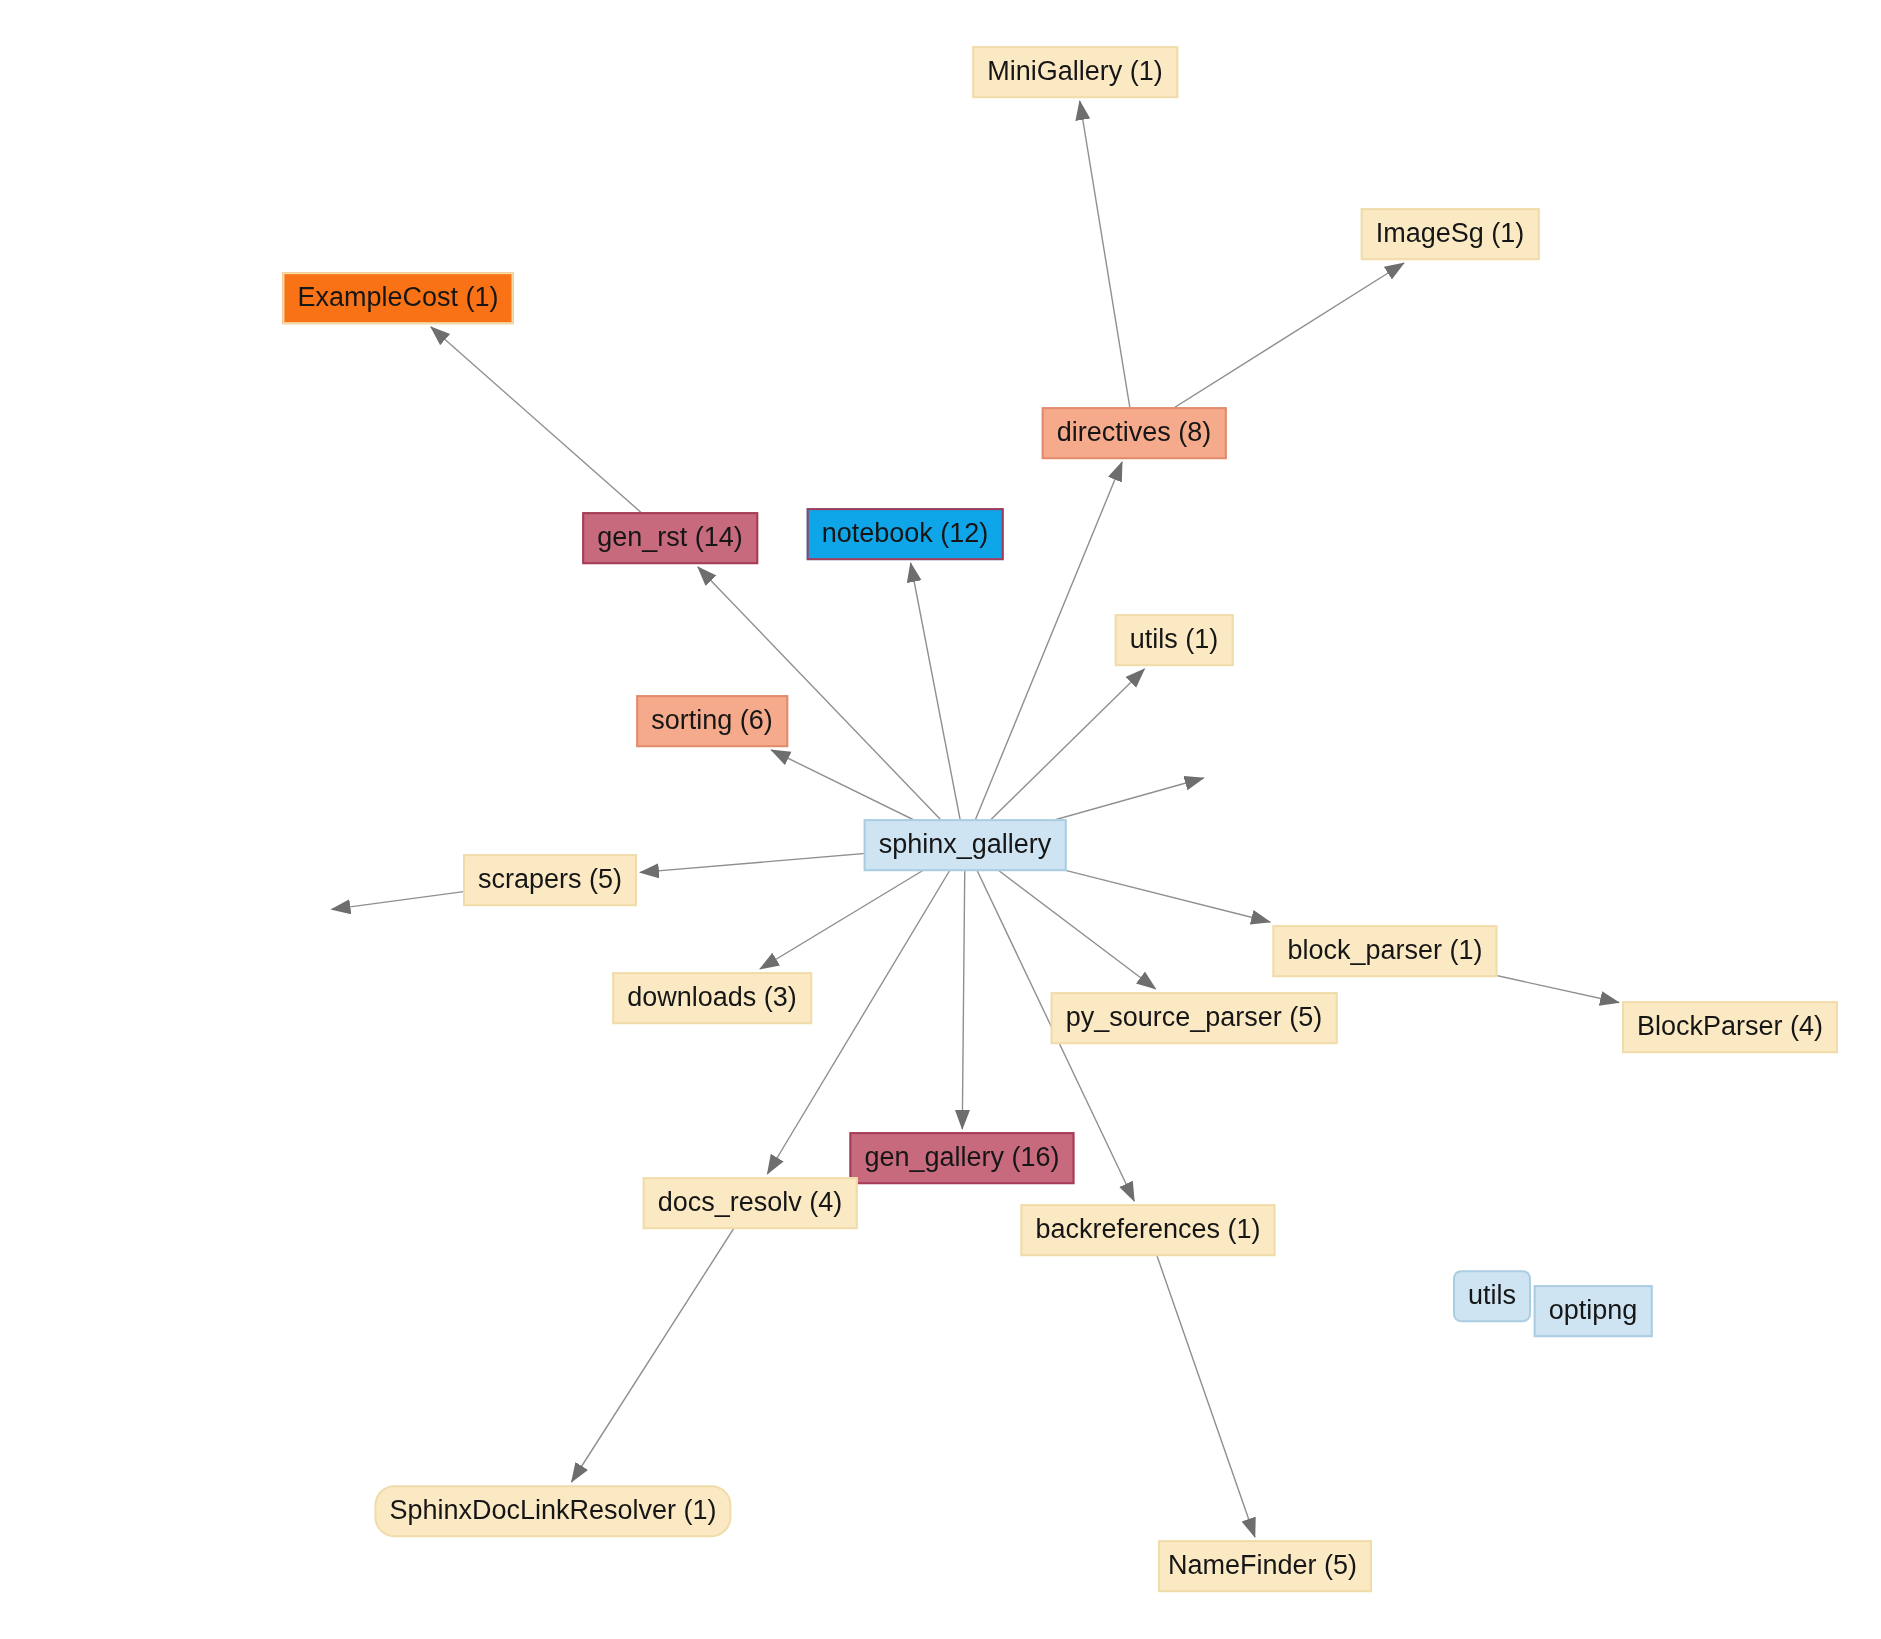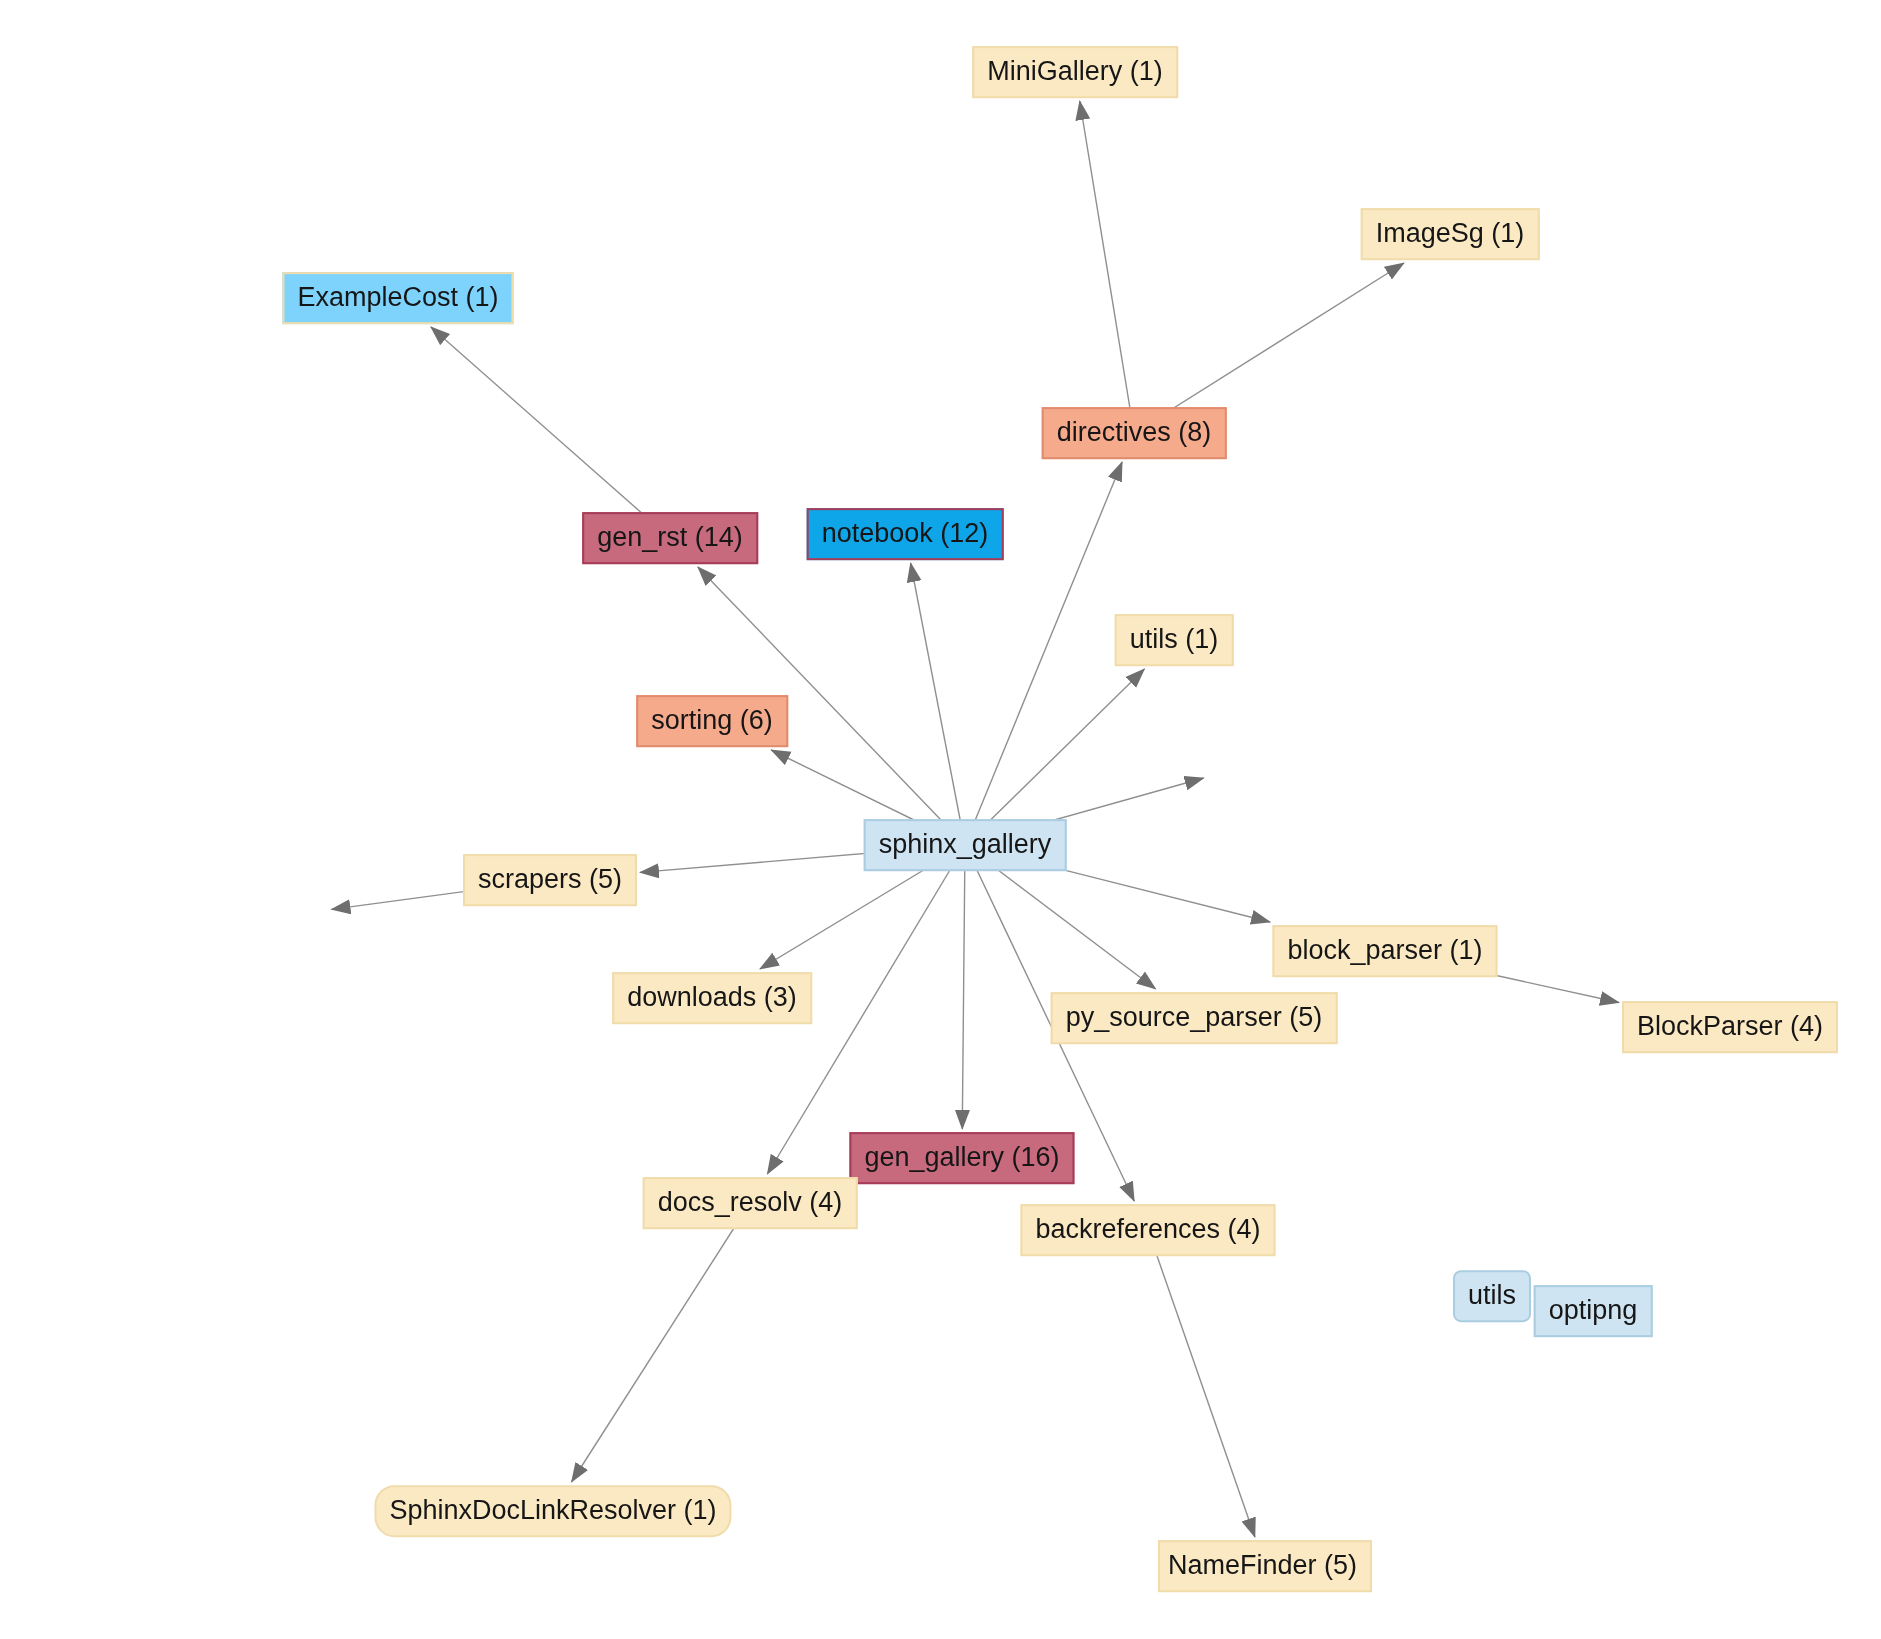--- a/index.html
+++ b/index.html
@@ -74,27 +74,27 @@
   </svg>
   <div id="node-layer">
       <div class="node" style="left: 965px; top: 845px; background: rgb(206, 228, 242); border-color: rgb(170, 205, 225);"><span>sphinx_gallery</span></div>
       <div class="node" style="left: 670px; top: 538px; background: rgb(199, 106, 126); border-color: rgb(166, 61, 88);"><span>gen_rst (14)</span></div>
       <div class="node" style="left: 905px; top: 534px; background: #0ea5e9; border-color: rgb(166, 61, 88);"><span>notebook (12)</span></div>
       <div class="node" style="left: 962px; top: 1158px; background: rgb(199, 106, 126); border-color: rgb(166, 61, 88);"><span>gen_gallery (16)</span></div>
       <div class="node" style="left: 1134px; top: 433px; background: rgb(246, 170, 140); border-color: rgb(225, 139, 110);"><span>directives (8)</span></div>
       <div class="node" style="left: 712px; top: 721px; background: rgb(246, 170, 140); border-color: rgb(225, 139, 110);"><span>sorting (6)</span></div>
       <div class="node" style="left: 1075px; top: 72px; background: rgb(251, 233, 196); border-color: rgb(240, 220, 171);"><span>MiniGallery (1)</span></div>
       <div class="node" style="left: 1450px; top: 234px; background: rgb(251, 233, 196); border-color: rgb(240, 220, 171);"><span>ImageSg (1)</span></div>
-      <div class="node" style="left: 398px; top: 298px; background: #7dd3fc; border-color: rgb(240, 220, 171);"><span>ExampleCost (1)</span></div>
+      <div class="node" style="left: 398px; top: 298px; background: #f97316; border-color: rgb(240, 220, 171);"><span>ExampleCost (1)</span></div>
       <div class="node" style="left: 1174px; top: 640px; background: rgb(251, 233, 196); border-color: rgb(240, 220, 171);"><span>utils (1)</span></div>
       <div class="node" style="left: 550px; top: 880px; background: rgb(251, 233, 196); border-color: rgb(240, 220, 171);"><span>scrapers (5)</span></div>
       <div class="node" style="left: 712px; top: 998px; background: rgb(251, 233, 196); border-color: rgb(240, 220, 171);"><span>downloads (3)</span></div>
       <div class="node" style="left: 1194px; top: 1018px; background: rgb(251, 233, 196); border-color: rgb(240, 220, 171);"><span>py_source_parser (5)</span></div>
       <div class="node" style="left: 1385px; top: 951px; background: rgb(251, 233, 196); border-color: rgb(240, 220, 171);"><span>block_parser (1)</span></div>
       <div class="node" style="left: 1730px; top: 1027px; background: rgb(251, 233, 196); border-color: rgb(240, 220, 171);"><span>BlockParser (4)</span></div>
       <div class="node" style="left: 750px; top: 1203px; background: rgb(251, 233, 196); border-color: rgb(240, 220, 171);"><span>docs_resolv (4)</span></div>
-      <div class="node" style="left: 1148px; top: 1230px; background: rgb(251, 233, 196); border-color: rgb(240, 220, 171);"><span>backreferences (4)</span></div>
+      <div class="node" style="left: 1148px; top: 1230px; background: rgb(251, 233, 196); border-color: rgb(240, 220, 171);"><span>backreferences (1)</span></div>
       <div class="node" style="left: 553px; top: 1511px; background: rgb(251, 233, 196); border-color: rgb(240, 220, 171); border-radius: 20px;"><span>SphinxDocLinkResolver (1)</span></div>
       <div class="node" style="left: 1265px; top: 1566px; background: rgb(251, 233, 196); border-color: rgb(240, 220, 171); padding-left: 8px;"><span>NameFinder (5)</span></div>
       <div class="node" style="left: 1492px; top: 1296px; background: rgb(206, 228, 242); border-color: rgb(170, 205, 225); border-radius: 8px;"><span>utils</span></div>
       <div class="node" style="left: 1593px; top: 1311px; background: rgb(206, 228, 242); border-color: rgb(170, 205, 225);"><span>optipng</span></div>
     </div>
 </div>
 
 </body></html>

